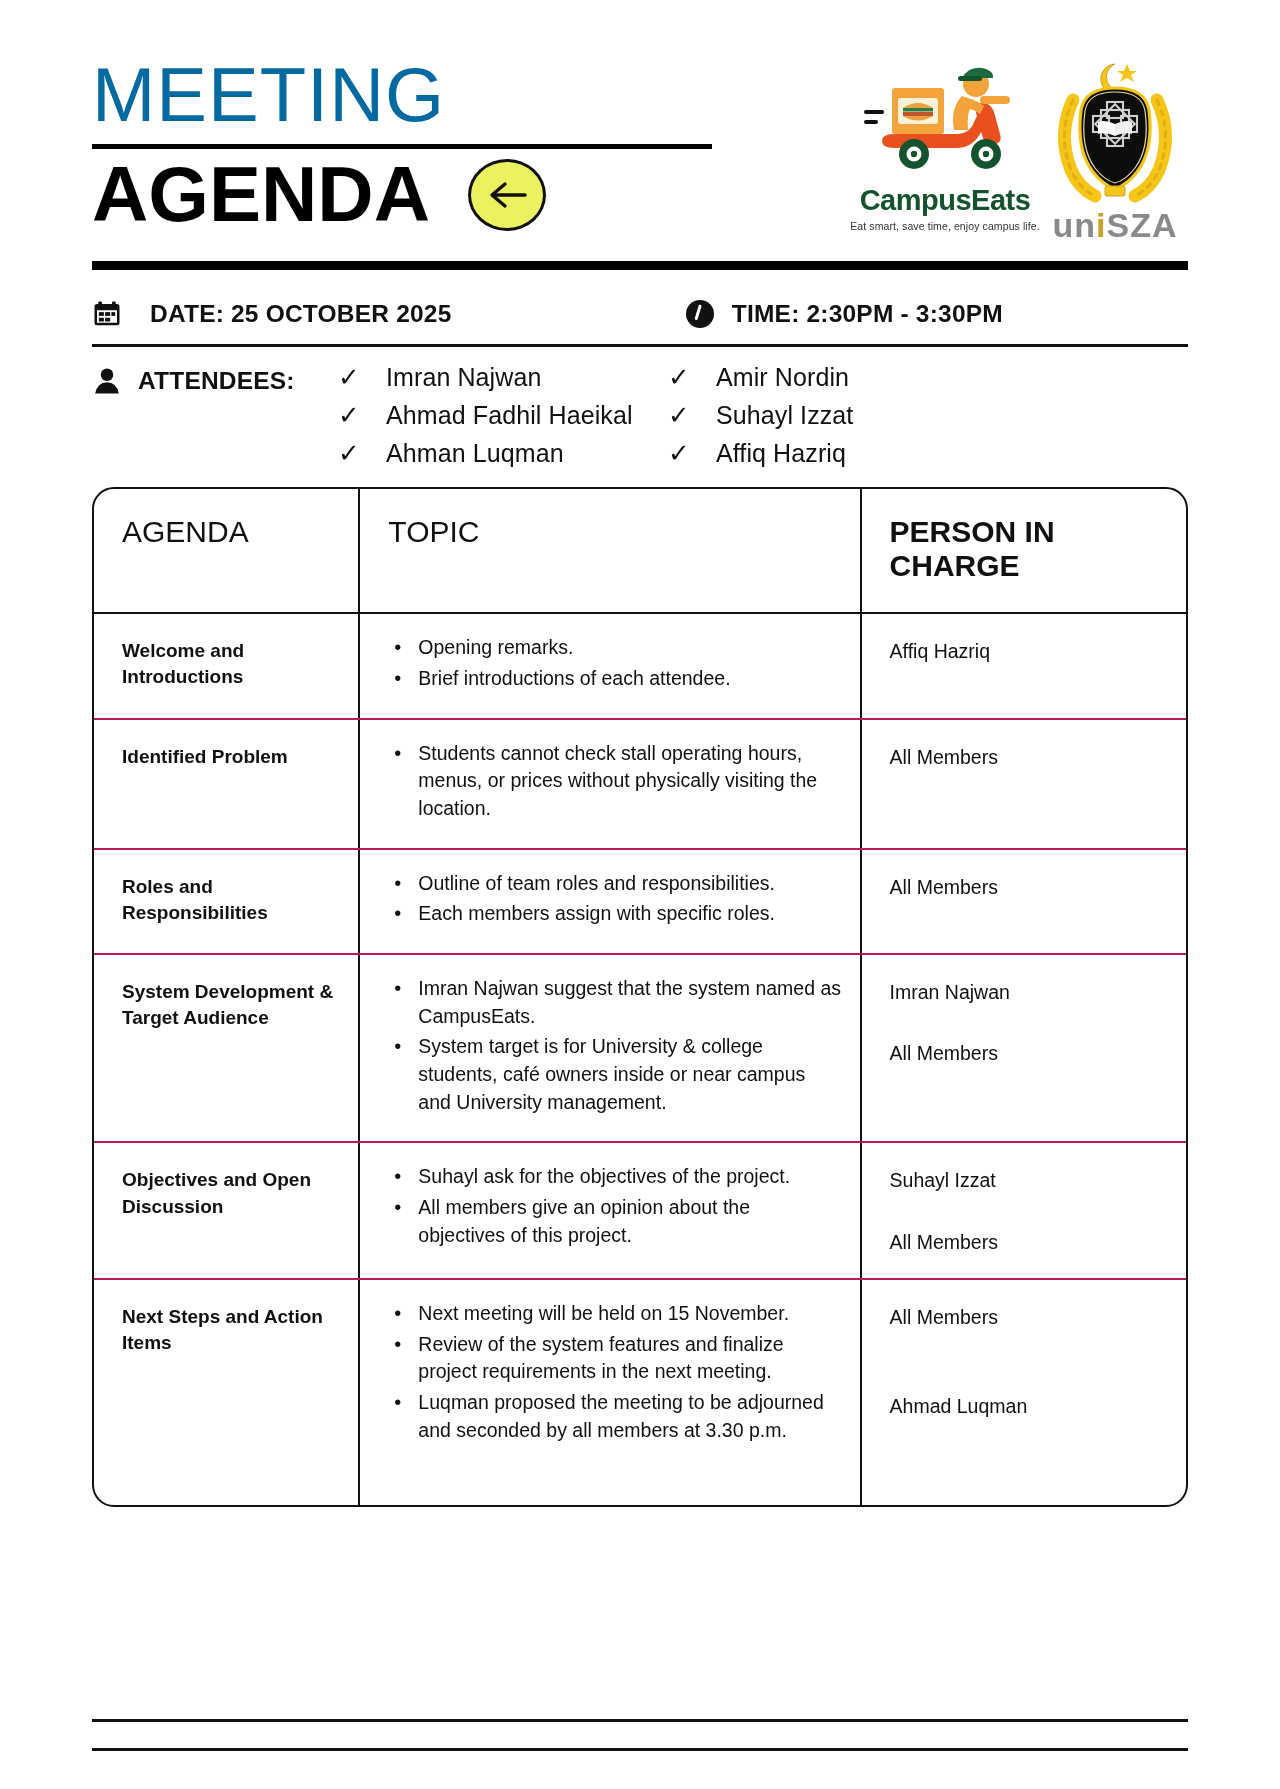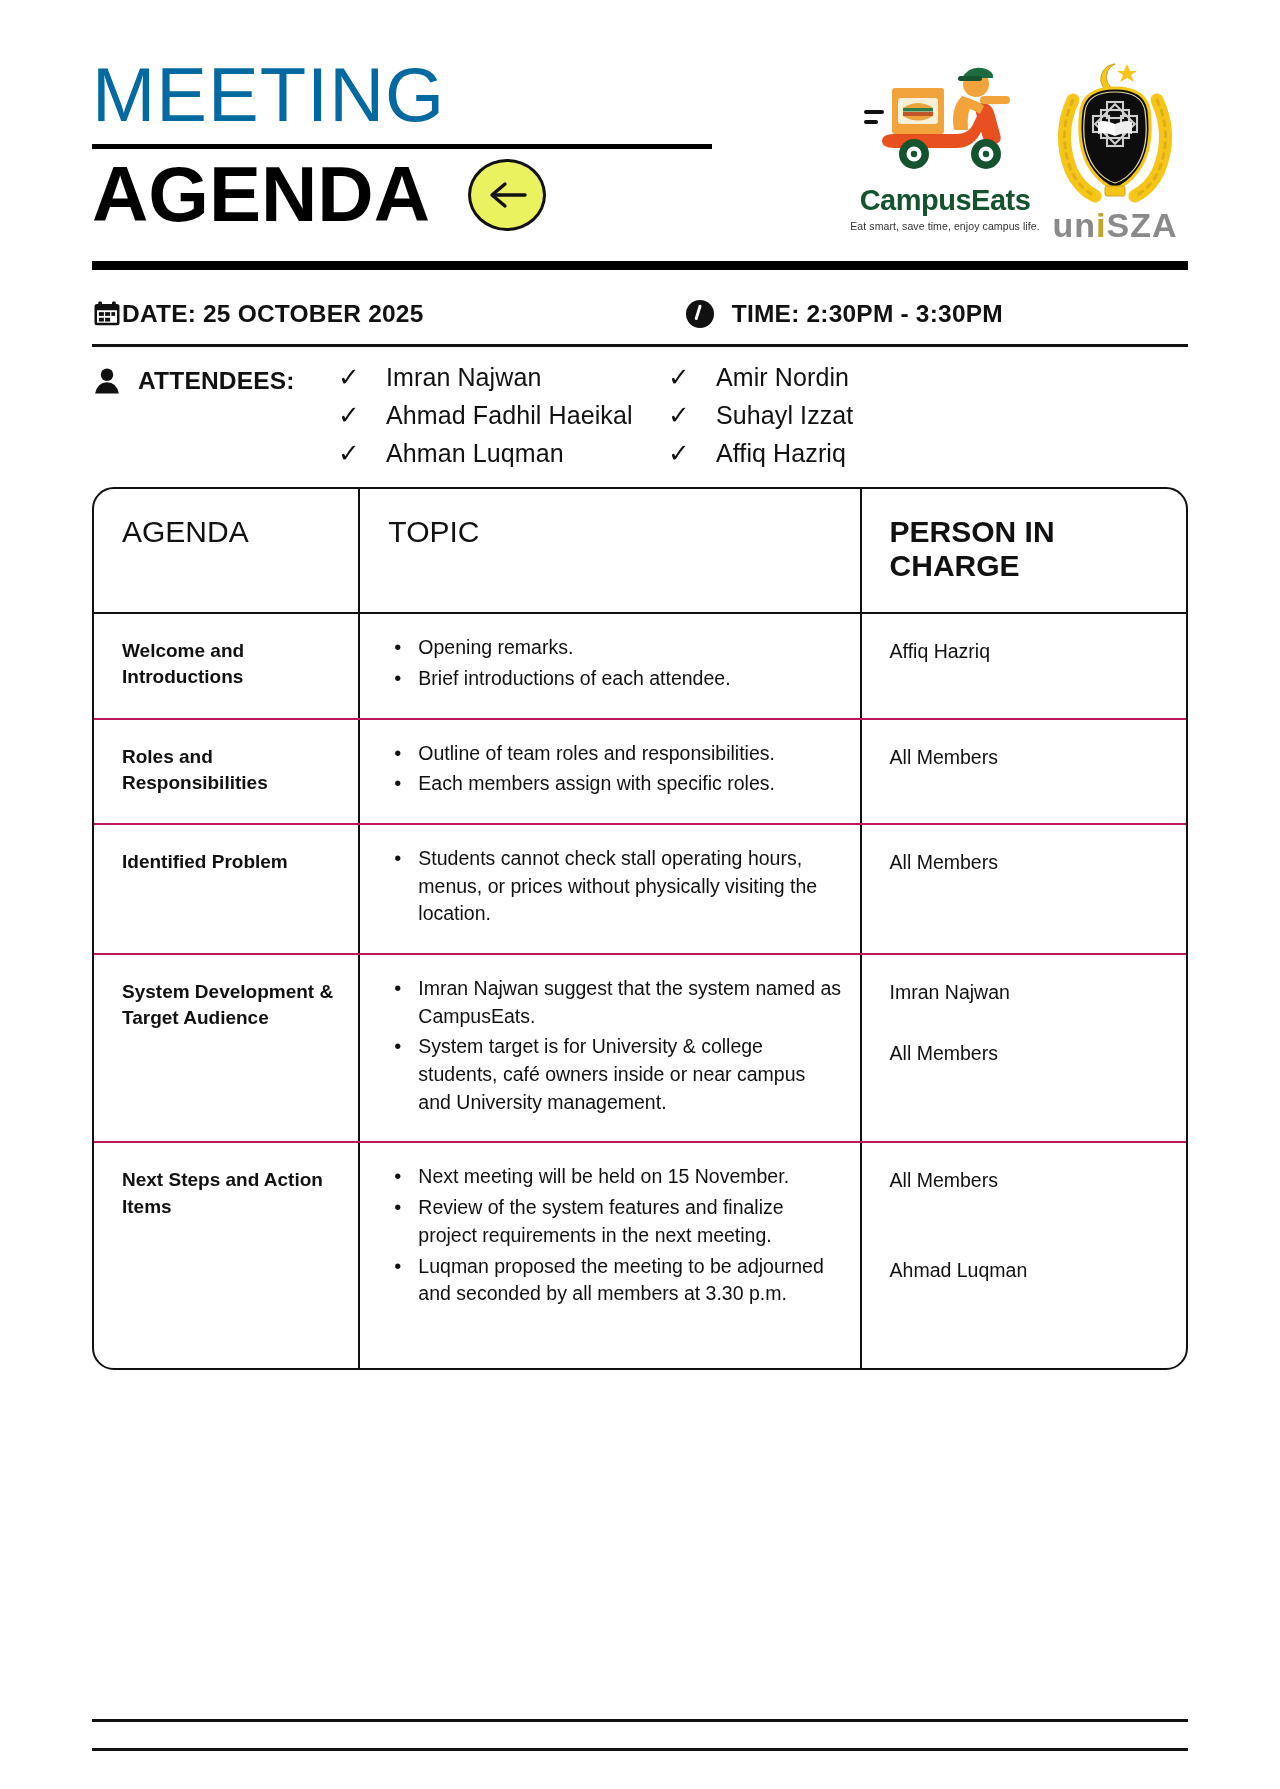--- a/index.html
+++ b/index.html
@@ -116,21 +116,21 @@
     background: #000;
     margin: 16px 92px 0 92px;
   }
 
   
   .meta {
     margin: 28px 92px 0 92px;
     display: flex;
     align-items: center;
   }
-  .meta-left { width: 54%; display: flex; align-items: center; gap: 0; text-align: right; }
+  .meta-left { width: 54%; display: flex; align-items: center; gap: 28px; text-align: right; }
   .meta-right { display: flex; align-items: center; gap: 16px; }
 
   .meta-text {
     font-size: 24.5px;
     font-weight: 700;
     letter-spacing: 0.2px;
     color: #111;
   }
 
   .icon-cal { width: 30px; height: 30px; flex: none; }
@@ -455,58 +455,71 @@
               <li>Brief introductions of each attendee.</li>
             </ul>
           </td>
           <td class="pic-cell tight">
             <div class="pic">Affiq Hazriq</div>
           </td>
         </tr>
 
 
         <tr>
+          <td class="agenda-cell">Identified Problem</td>
+          <td class="topic-cell">
+            <ul>
+              <li>Students cannot check stall operating hours, menus, or prices without physically visiting the location.</li>
+            </ul>
+          </td>
+          <td class="pic-cell tight">
+            <div class="pic">All Members</div>
+          </td>
+        </tr>
+
+        <tr>
           <td class="agenda-cell">Roles and Responsibilities</td>
           <td class="topic-cell">
             <ul>
               <li>Outline of team roles and responsibilities.</li>
               <li>Each members assign with specific roles.</li>
             </ul>
           </td>
           <td class="pic-cell tight">
             <div class="pic">All Members</div>
           </td>
         </tr>
 
         <tr>
-          <td class="agenda-cell">Identified Problem</td>
-          <td class="topic-cell">
-            <ul>
-              <li>Students cannot check stall operating hours, menus, or prices without physically visiting the location.</li>
-            </ul>
-          </td>
-          <td class="pic-cell tight">
-            <div class="pic">All Members</div>
-          </td>
-        </tr>
-
-        <tr>
           <td class="agenda-cell">System Development &amp; Target Audience</td>
           <td class="topic-cell">
             <ul>
               <li>Imran Najwan suggest that the system named as CampusEats.</li>
               <li>System target is for University &amp; college students, café owners inside or near campus and University management.</li>
             </ul>
           </td>
           <td class="pic-cell">
             <div class="pic">Imran Najwan</div>
             <div class="pic">All Members</div>
           </td>
         </tr>
 
+        <tr>
+          <td class="agenda-cell">Objectives and Open Discussion</td>
+          <td class="topic-cell">
+            <ul>
+              <li>Suhayl ask for the objectives of the project.</li>
+              <li>All members give an opinion about the objectives of this project.</li>
+            </ul>
+          </td>
+          <td class="pic-cell">
+            <div class="pic">Suhayl Izzat</div>
+            <div class="pic">All Members</div>
+          </td>
+        </tr>
 
         <tr>
           <td class="agenda-cell">Next Steps and Action Items</td>
           <td class="topic-cell">
             <ul>
               <li>Next meeting will be held on 15 November.</li>
               <li>Review of the system features and finalize project requirements in the next meeting.</li>
               <li>Luqman proposed the meeting to be adjourned and seconded by all members at 3.30 p.m.</li>
             </ul>
           </td>

